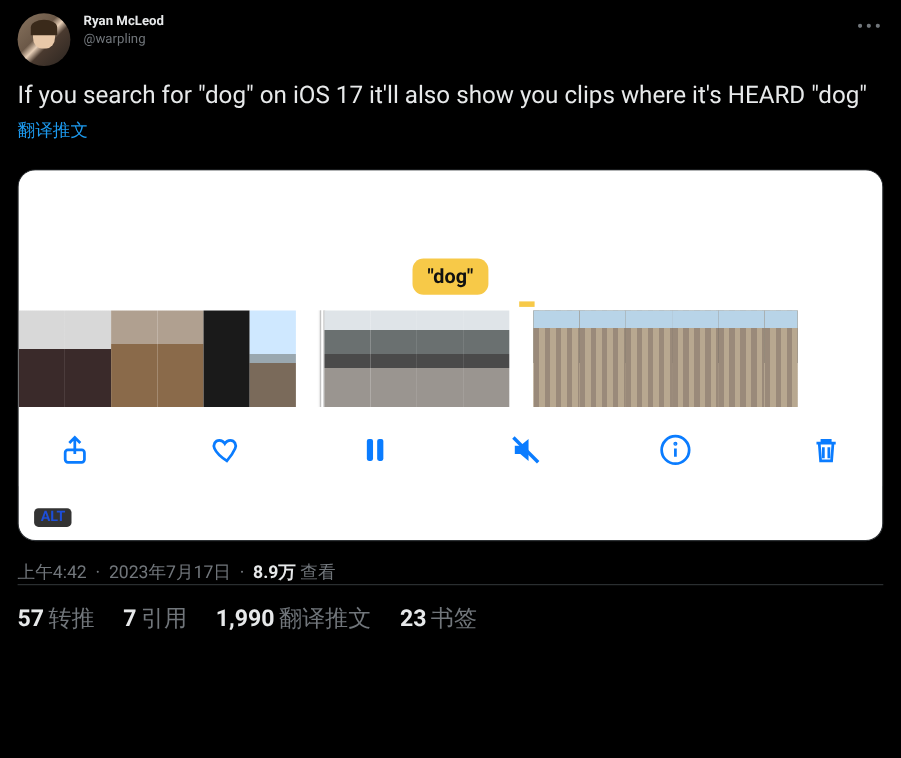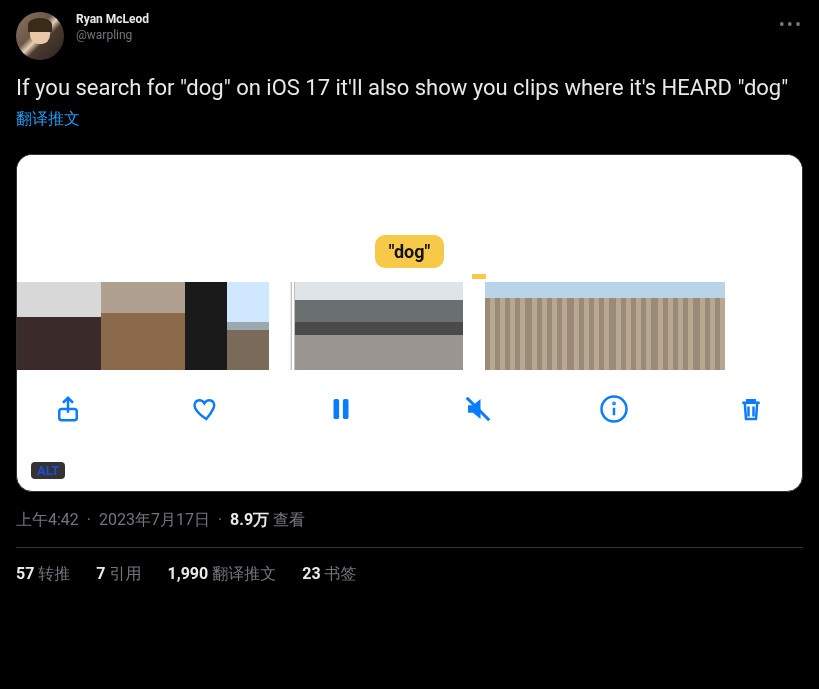--- a/index.html
+++ b/index.html
@@ -176,30 +176,29 @@
     font-weight: 700;
     font-size: 13px;
     padding: 1px 6px;
     border-radius: 4px;
     cursor: pointer;
   }
   .meta {
     color: #71767b;
     font-size: 16px;
     margin-top: 18px;
-    padding-bottom: 16px;
     border-bottom: 1px solid #2f3336;
   }
   .meta .sep { margin: 0 4px; }
   .meta .views-n { color: #e7e9ea; font-weight: 700; }
   .stats {
     display: flex;
     gap: 26px;
     padding-top: 16px;
-    font-size: 16px;
+    font-size: 21px;
     color: #71767b;
   }
   .stats .n { color: #e7e9ea; font-weight: 700; margin-right: 4px; }
 </style>
 </head>
 <body>
 
 <div class="tweet">
 
   <div class="more">•••</div>

